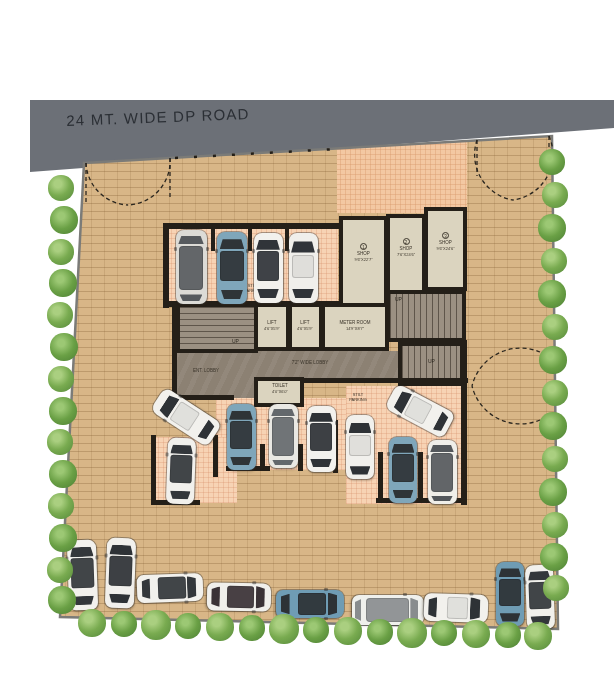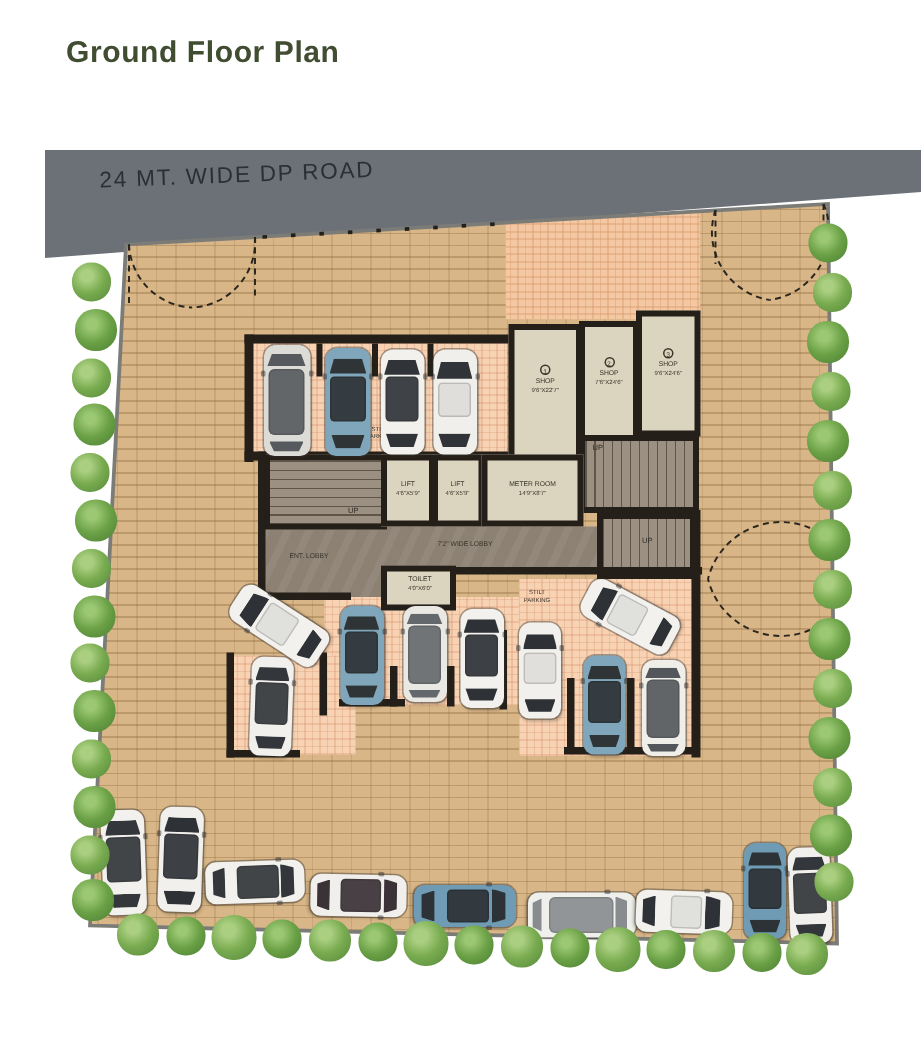--- a/index.html
+++ b/index.html
@@ -78,21 +78,20 @@
 
   svg.overlay{position:absolute;left:0;top:0;z-index:20;pointer-events:none;}
   .floors,.struct{position:absolute;left:0;top:0;width:614px;height:700px;z-index:10;}
   .struct{z-index:15;}
 </style>
 </head>
 <body>
 
 <div class="page">
 
-  <div class="title">Ground Floor Plan</div>
 
   <div class="road"></div>
   <div class="road-label">24 MT. WIDE DP ROAD</div>
 
   <div class="site"></div>
   <div class="plaza"></div>
 
   <div class="floors">
     <div class="abs pink" style="left:166px;top:228px;width:172px;height:76px;"></div>
     <div class="abs pink" style="left:216px;top:398px;width:132px;height:72px;"></div>

